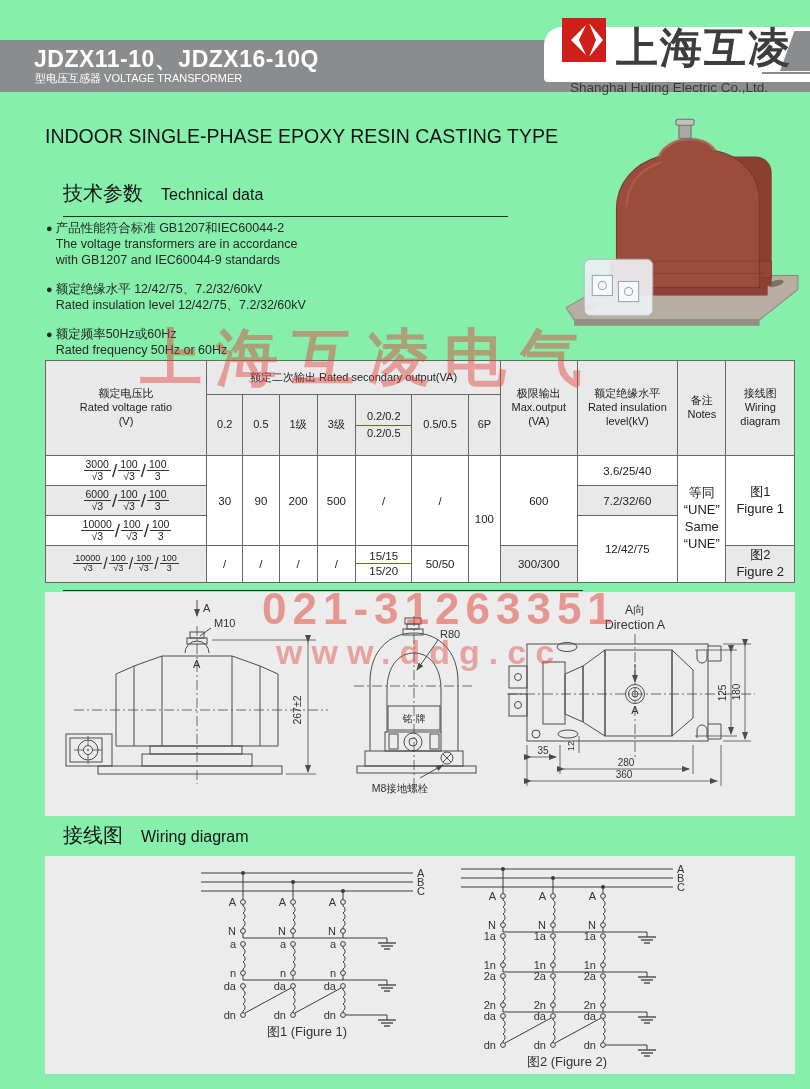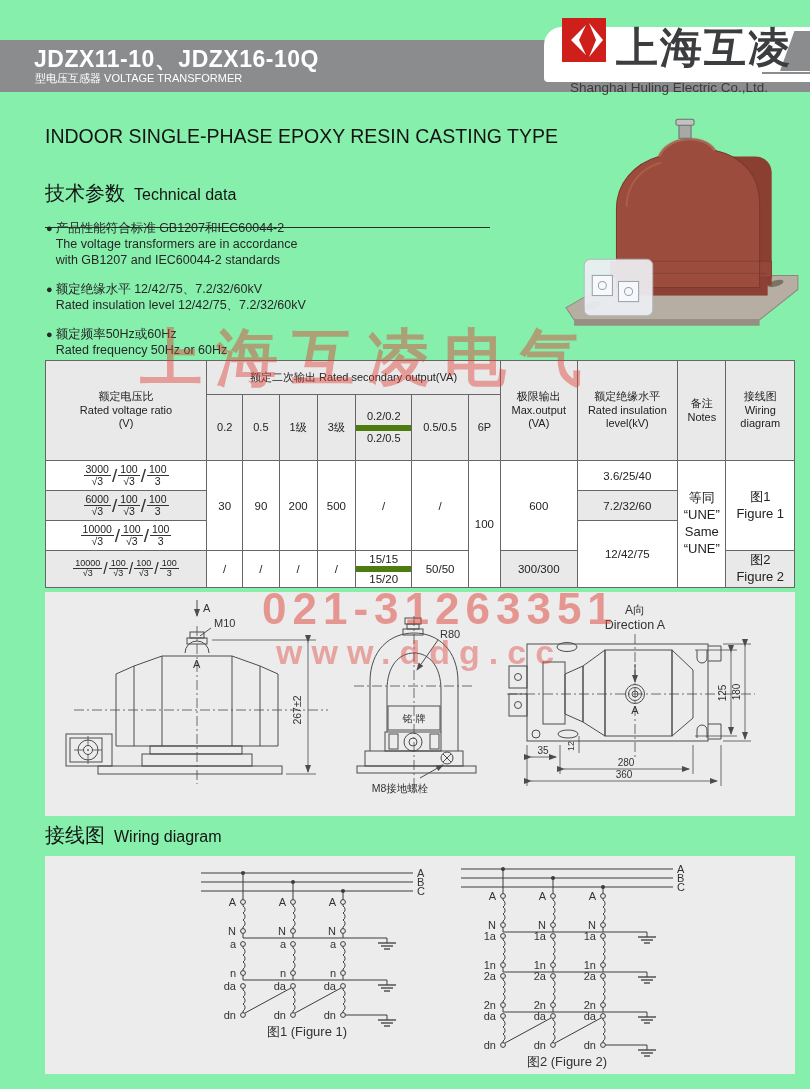--- a/index.html
+++ b/index.html
@@ -12,42 +12,42 @@
   .logo-panel{position:absolute;left:544px;top:27px;width:266px;height:55px;background:#fff;border-radius:18px 0 0 4px;}
   .logo-sq{position:absolute;left:562px;top:18px;width:44px;height:44px;}
   .brand-zh{position:absolute;left:616px;top:20px;font-size:42px;font-weight:600;color:#3c3d3f;letter-spacing:2px;}
   .brand-en{position:absolute;left:570px;top:80px;font-size:13.5px;color:#3a3a3a;}
   .gray-accent{position:absolute;left:780px;top:31px;width:30px;height:40px;background:#8a8c8e;clip-path:polygon(48% 0,100% 0,100% 100%,0 100%);}
   .gray-line{position:absolute;left:762px;top:72px;width:48px;height:2px;background:#8a8c8e;}
   
   .intro-zh{position:absolute;left:45px;top:98px;font-size:21px;color:#141414;letter-spacing:1px;}
   .intro-en{position:absolute;left:45px;top:125px;font-size:19.5px;color:#141414;}
   
-  .sec{position:absolute;display:flex;align-items:baseline;gap:9px;border-bottom:1.5px solid #2b2b2b;padding-bottom:20px;}
+  .sec{position:absolute;display:flex;align-items:baseline;gap:18px;border-bottom:1.5px solid #2b2b2b;padding-bottom:9px;margin-left:18px;}
   .sec .zh{font-size:20px;font-weight:500;color:#141414;}
   .sec .en{font-size:16px;color:#141414;}
   
   .bullets{position:absolute;left:46px;top:220px;width:440px;font-size:12.5px;line-height:1.28;color:#272727;}
   .bullet{margin-bottom:13px;display:flex;}
   .bullet .dot{margin-right:3px;font-size:11px;line-height:1.5;}
   .bullet .en{white-space:pre-line;}
   
   .wm{position:absolute;font-weight:bold;color:rgba(222,64,54,.45);z-index:30;pointer-events:none;white-space:nowrap;}
   .wm1{left:140px;top:316px;font-size:62px;letter-spacing:14px;}
   .wm2{left:262px;top:584px;font-size:44px;letter-spacing:6px;color:rgba(222,64,54,.5);}
   .wm3{left:276px;top:633px;font-size:34px;letter-spacing:9px;color:rgba(222,64,54,.42);}
   
   .spec{position:absolute;left:45px;top:360px;z-index:10;}
   table{border-collapse:collapse;width:750px;table-layout:fixed;background:#fff;font-size:11.5px;color:#222;}
   th,td{border:1px solid #666;text-align:center;vertical-align:middle;padding:1px 2px;font-weight:normal;}
   th{background:#e9e9e9;white-space:pre-line;font-size:11px;line-height:1.25;}
   td.gray{background:#e9e9e9;}
   td.notes,td.fig{white-space:pre-line;font-size:13px;line-height:1.3;}
   td.p0,th.p0{padding:0;}
-  .split .st{border-bottom:6px solid #4d7c0f;padding:1px 0;}
+  .split .st{border-bottom:1px solid #4d7c0f;padding:1px 0;}
   .split .sb{padding:1px 0;}
   .fr{display:inline-block;vertical-align:middle;text-align:center;line-height:1.05;font-size:10.5px;}
   .fr .nu{display:block;border-bottom:1px solid #333;padding:0 2px;}
   .fr .de{display:block;}
   .slh{display:inline-block;vertical-align:middle;font-size:19px;font-weight:300;color:#333;margin:0 1px;}
   td[data-ratio="3"] .fr{font-size:9px;}
   td[data-ratio="3"] .slh{font-size:16px;}
   
   .gbox{position:absolute;background:#ececec;z-index:2;}
   .draw{position:absolute;}
@@ -102,21 +102,21 @@
   <div class="sec" style="left:45px;top:180px;width:445px">
     <span class="zh">技术参数</span>
     <span class="en">Technical data</span>
   </div>
   <div class="bullets">
     <div class="bullet">
       <span class="dot">●</span>
       <div>
           <div>产品性能符合标准 GB1207和IEC60044-2</div>
            <div class="en">The voltage transformers are in accordance
-with GB1207 and IEC60044-2 standards</div>
+with GB1207 and IEC60044-9 standards</div>
         </div>
     </div>
     <div class="bullet">
       <span class="dot">●</span>
       <div>
           <div>额定绝缘水平 12/42/75、7.2/32/60kV</div>
            <div class="en">Rated insulation level 12/42/75、7.2/32/60kV</div>
         </div>
     </div>
     <div class="bullet">

